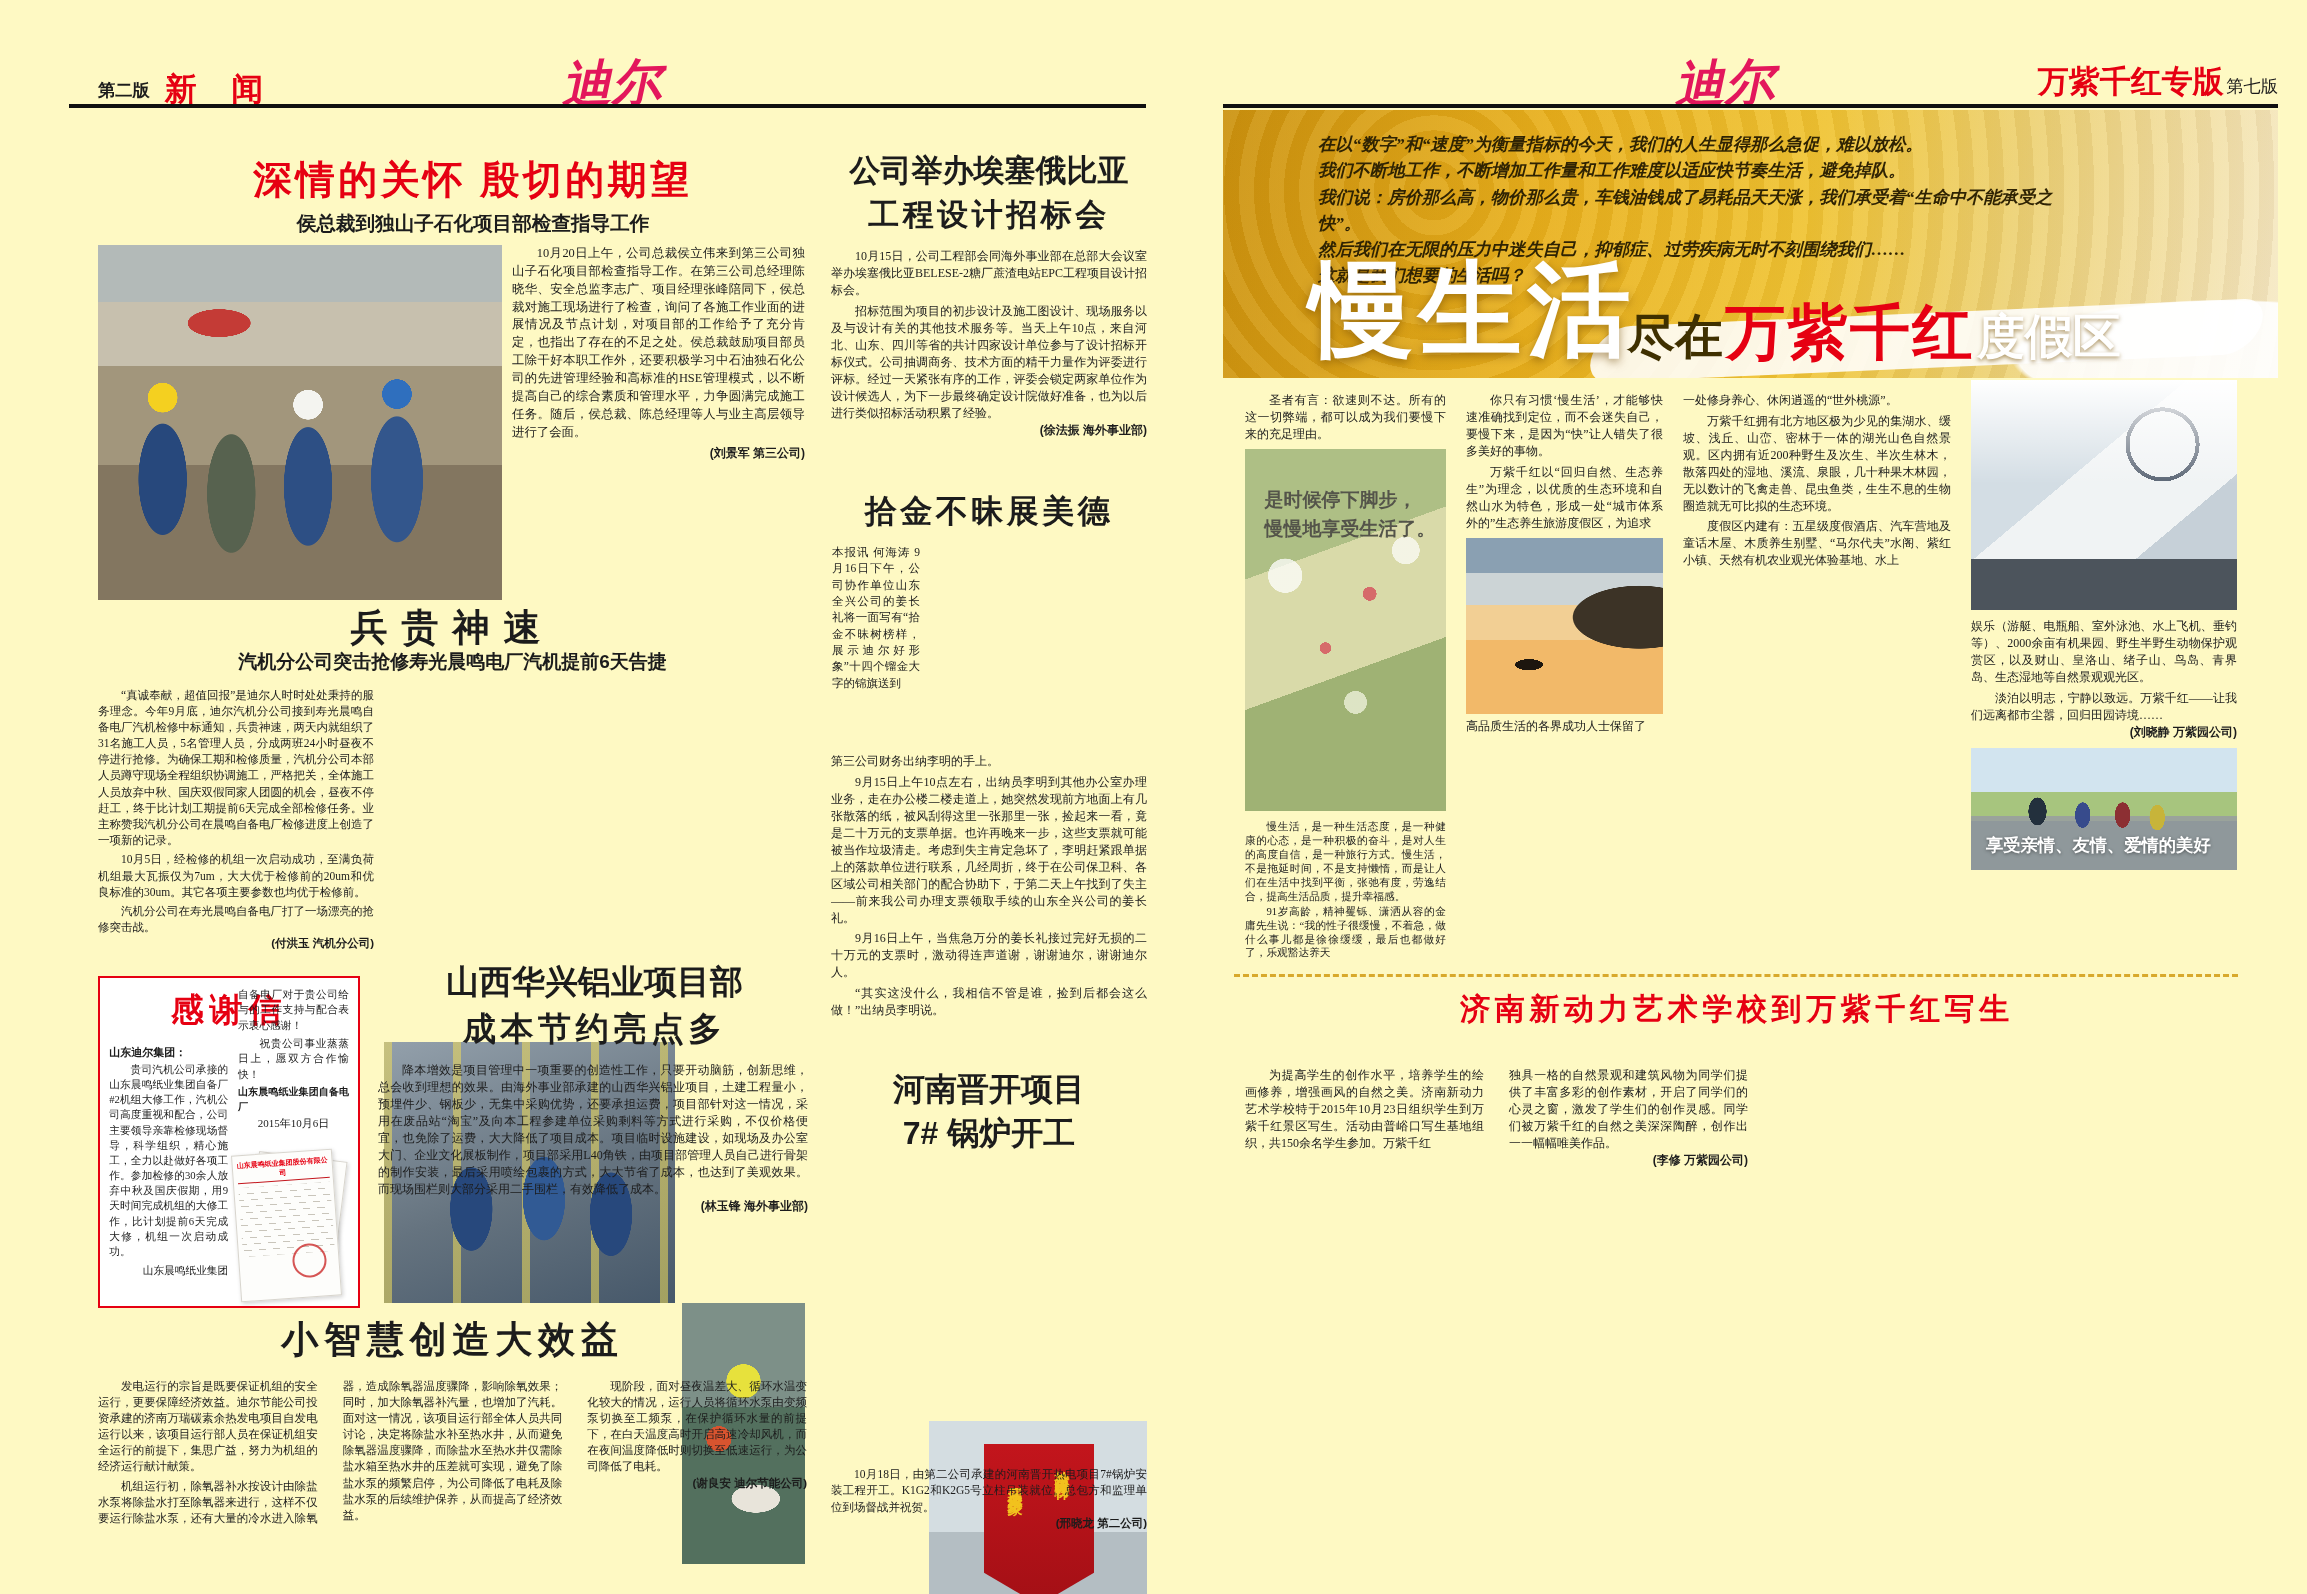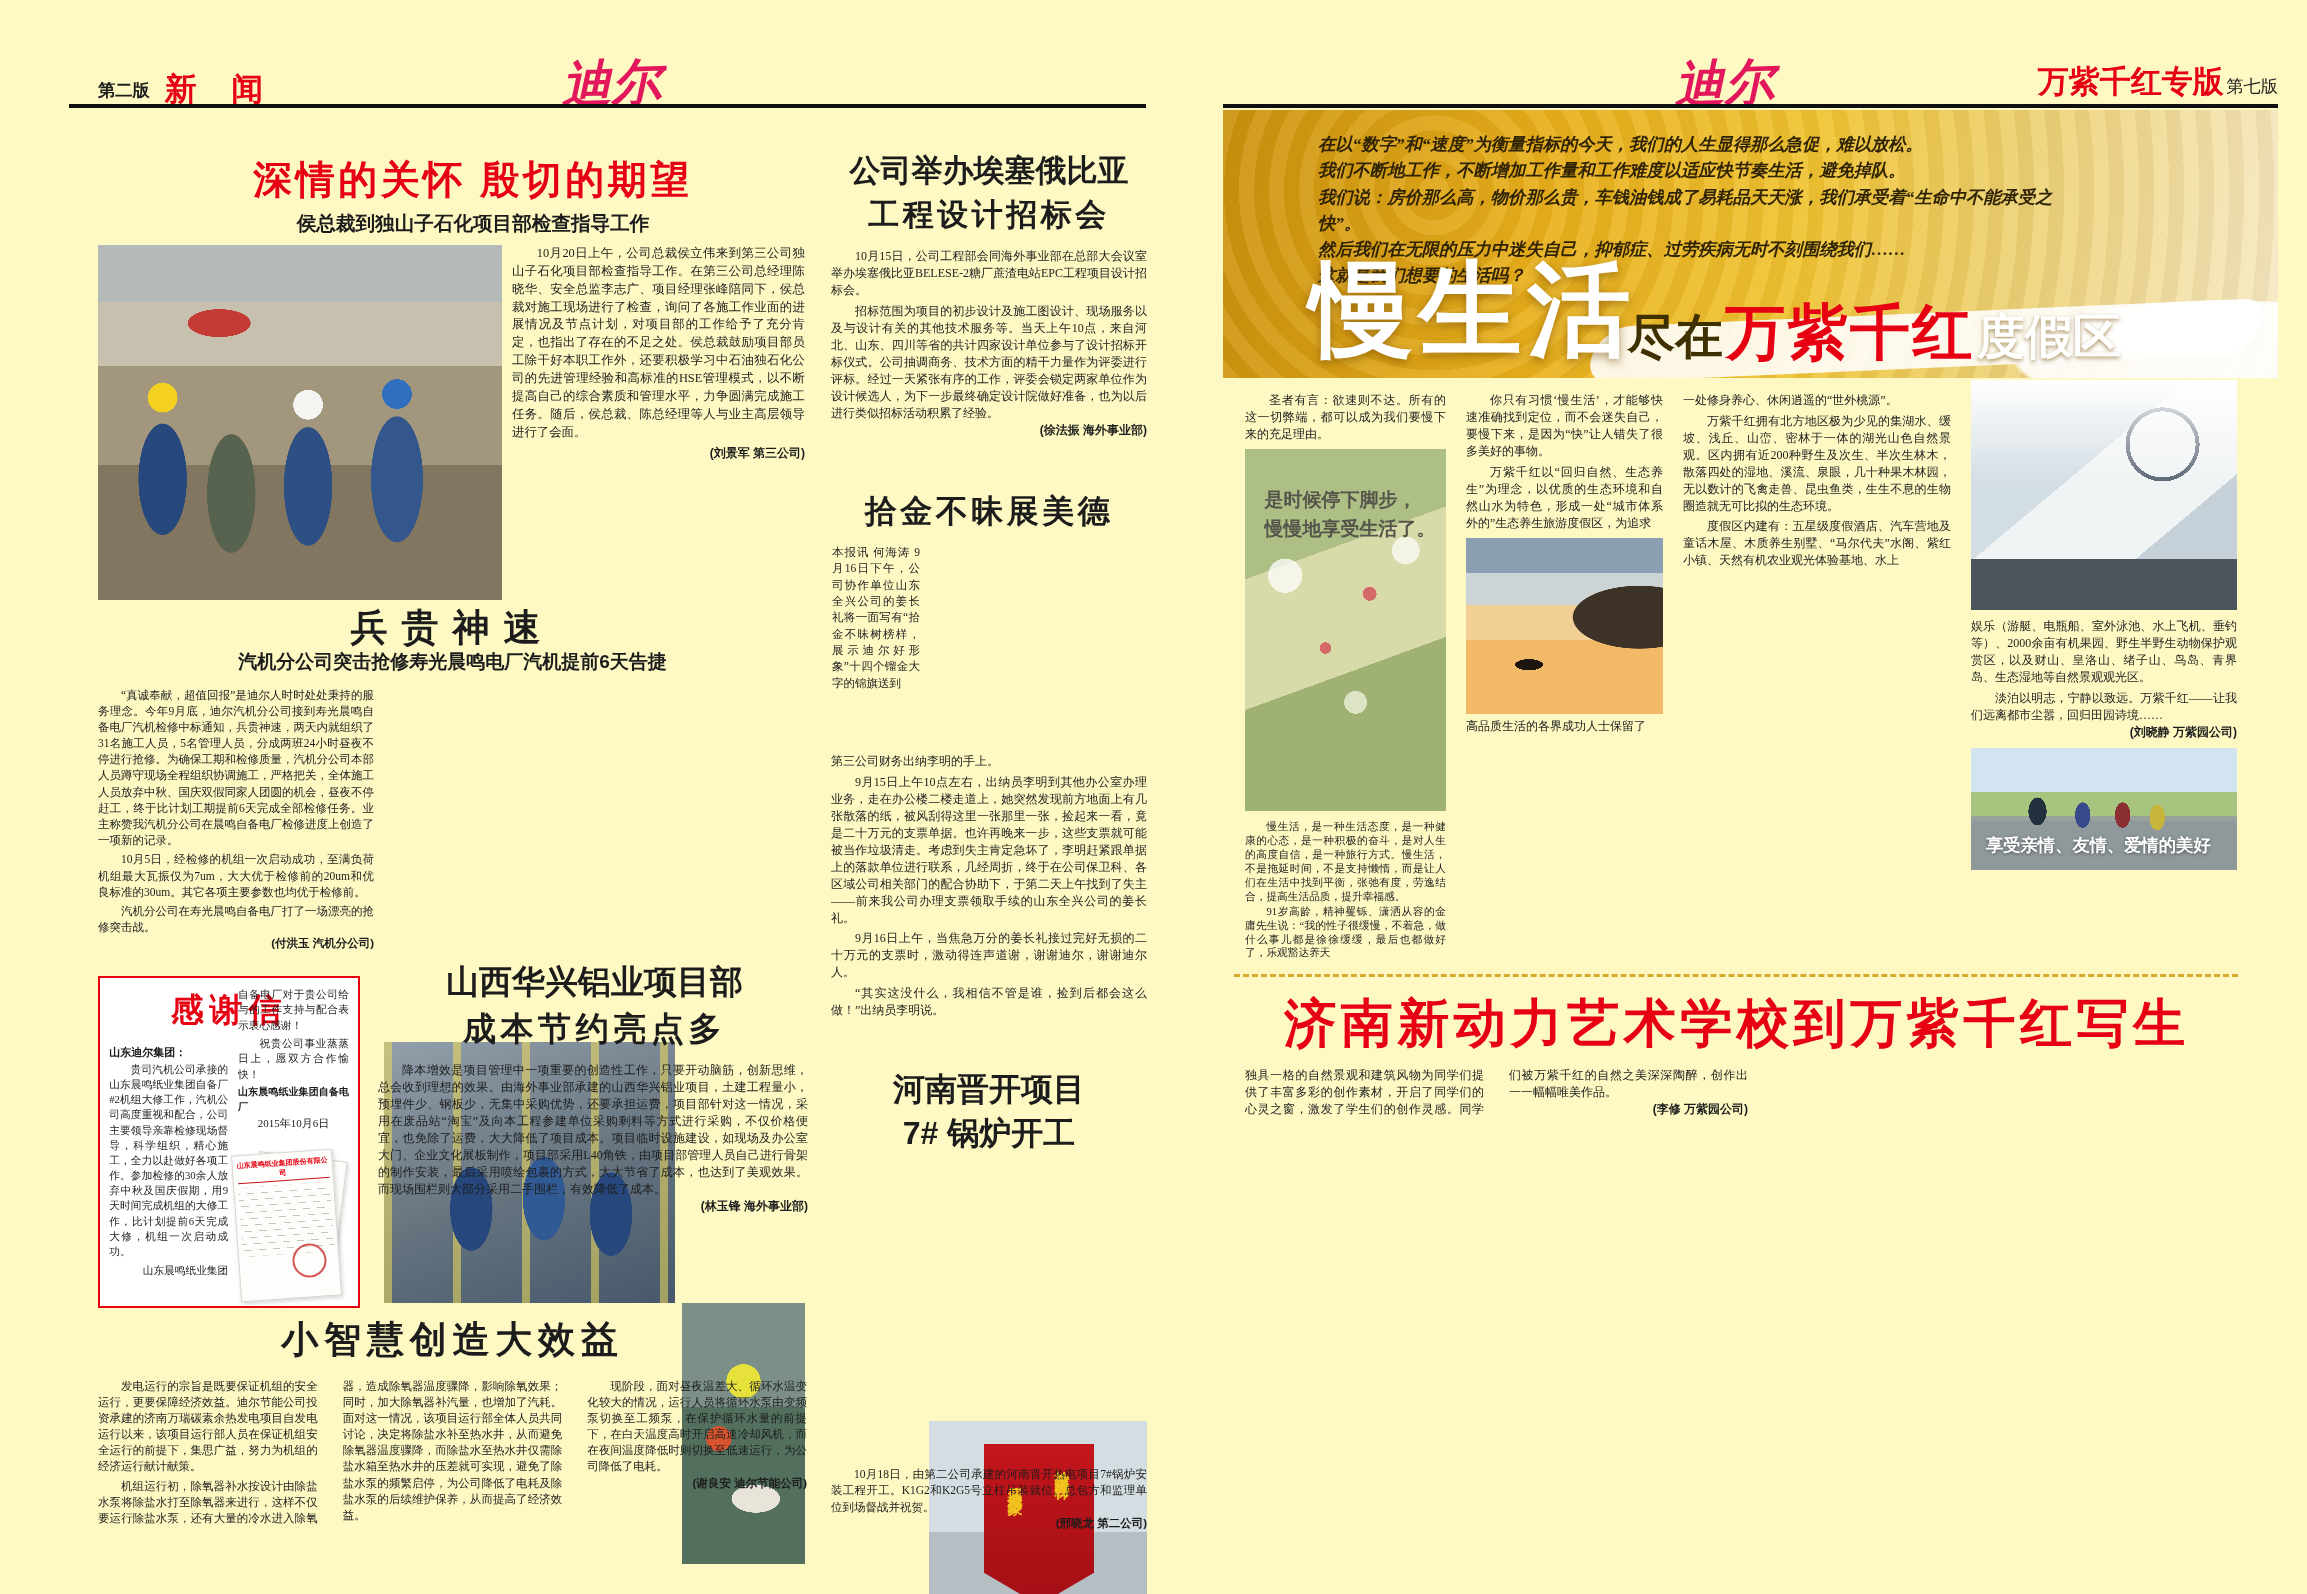--- a/index.html
+++ b/index.html
@@ -242,20 +242,21 @@
       <p class="ind" style="margin-bottom:0;">淡泊以明志，宁静以致远。万紫千红——让我们远离都市尘嚣，回归田园诗境……</p>
       <div class="byline" style="font-size:12px;">(刘晓静  万紫园公司)</div>
     </div>
     <div class="ph ph-cycle" style="width:100%;height:122px;margin-top:7px;">
       <div class="quote-overlay" style="left:15px;bottom:12.7px;font-size:17.3px;color:#ffffff;text-shadow:0 1.2px 3.5px rgba(0,0,0,.45);">享受亲情、友情、爱情的美好</div>
     </div>
   </div>
 
   <div class="abs" style="left:1234px;top:974px;width:1004px;border-top:3.5px dashed #d8a92c;"></div>
 
-  <div class="abs ctr red" style="left:1234px;top:989px;width:1006px;font-size:52px;font-weight:900;letter-spacing:4.6px;font-family:'Liberation Serif',serif;">济南新动力艺术学校到万紫千红写生</div>
+  <div class="abs ctr red" style="left:1234px;top:989px;width:1006px;font-size:30px;font-weight:900;letter-spacing:4.6px;font-family:'Liberation Serif',serif;">济南新动力艺术学校到万紫千红写生</div>
   <div class="abs jt" style="left:1245px;top:1067px;width:503px;height:190px;column-count:2;column-gap:25px;font-size:12px;line-height:1.42;overflow:hidden;">
+    <p class="ind" style="margin-bottom:0;">为提高学生的创作水平，培养学生的绘画修养，增强画风的自然之美。济南新动力艺术学校特于2015年10月23日组织学生到万紫千红景区写生。活动由普峪口写生基地组织，共150余名学生参加。万紫千红</p>
     <p style="margin-bottom:0;">独具一格的自然景观和建筑风物为同学们提供了丰富多彩的创作素材，开启了同学们的心灵之窗，激发了学生们的创作灵感。同学们被万紫千红的自然之美深深陶醉，创作出一一幅幅唯美作品。</p>
     <div class="byline" style="font-size:12px;">(李修  万紫园公司)</div>
   </div>
 
 </div>
 
 
 </body></html>

